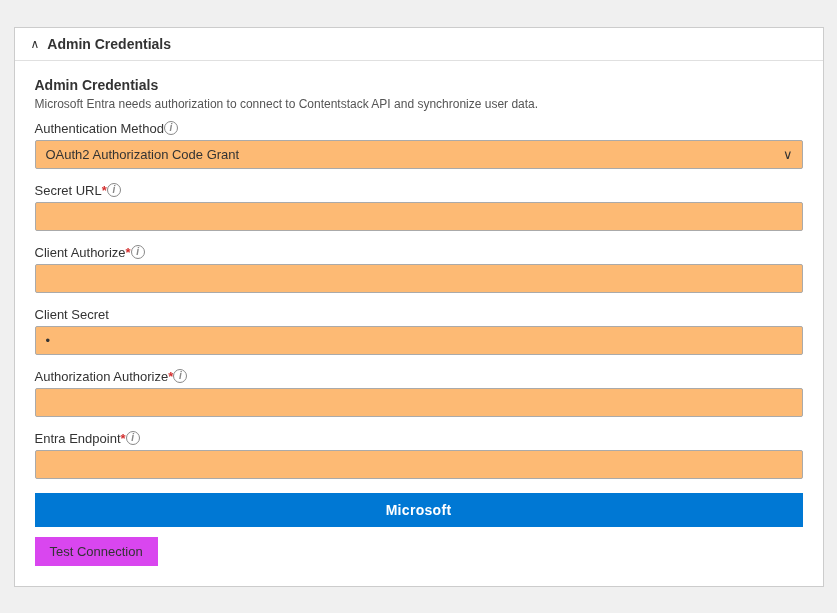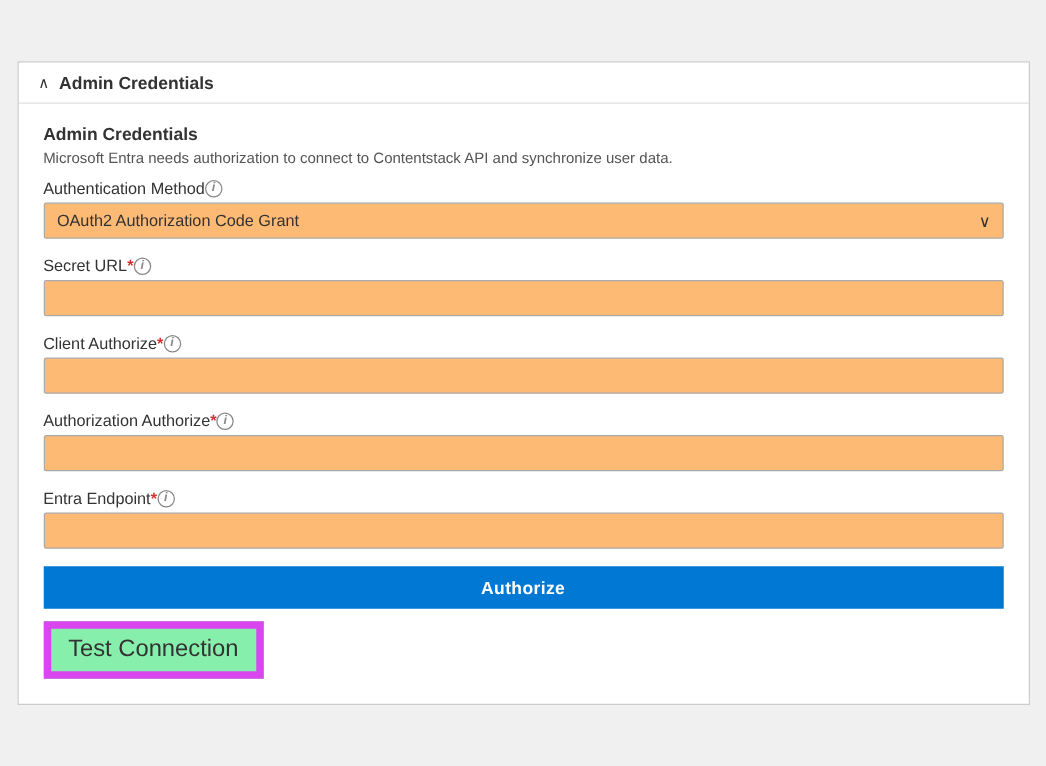--- a/index.html
+++ b/index.html
@@ -138,25 +138,25 @@
       border: none;
       padding: 9px 0;
       font-size: 14px;
       font-weight: 600;
       cursor: pointer;
       margin-bottom: 10px;
       letter-spacing: 0.3px;
     }
 
     .test-connection-btn {
-      background: #86efac;
-      color: #333;
-      border: 6px solid #d946ef;
+      background: #d946ef;
+      color: #333;
+      border: 1px solid #d946ef;
       padding: 6px 14px;
-      font-size: 19px;
+      font-size: 13px;
       cursor: pointer;
     }
   </style>
 </head>
 <body>
 
 <div class="card">
 
   <div class="card-header">
     <span class="chevron-icon">∧</span>
@@ -196,20 +196,26 @@
     <div class="field-group">
       <div class="field-label">
         <span>Client Authorize</span>
         <span class="required-star">*</span>
         <span class="info-icon">i</span>
       </div>
       <input type="text" class="field-input" value="" style="">
     </div>
 
     
+    <div class="field-group">
+      <div class="field-label">
+        <span>Client Secret</span>
+      </div>
+      <input type="text" class="field-input" value="•" style="">
+    </div>
 
     
     <div class="field-group">
       <div class="field-label">
         <span>Authorization Authorize</span>
         <span class="required-star">*</span>
         <span class="info-icon">i</span>
       </div>
       <input type="text" class="field-input" value="" style="">
     </div>
@@ -218,19 +224,19 @@
     <div class="field-group">
       <div class="field-label">
         <span>Entra Endpoint</span>
         <span class="required-star">*</span>
         <span class="info-icon">i</span>
       </div>
       <input type="text" class="field-input" value="" style="">
     </div>
 
     
-    <button class="authorize-btn">Authorize</button>
+    <button class="authorize-btn">Microsoft</button>
 
     
     <button class="test-connection-btn">Test Connection</button>
 
   </div>
 </div>
 
 </body></html>

